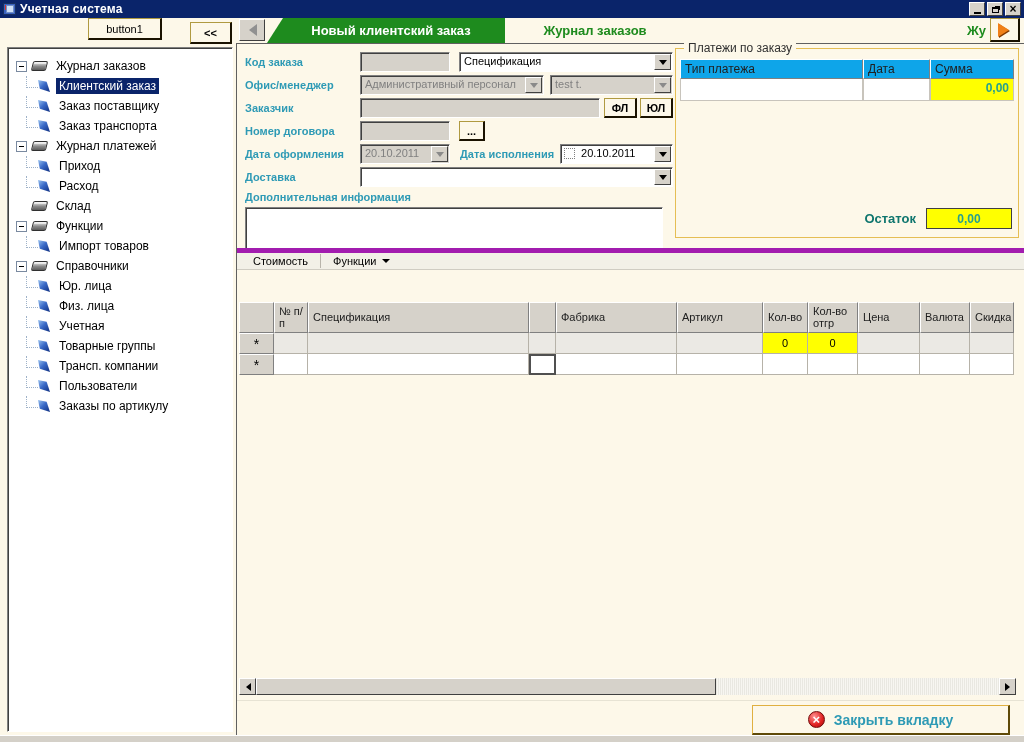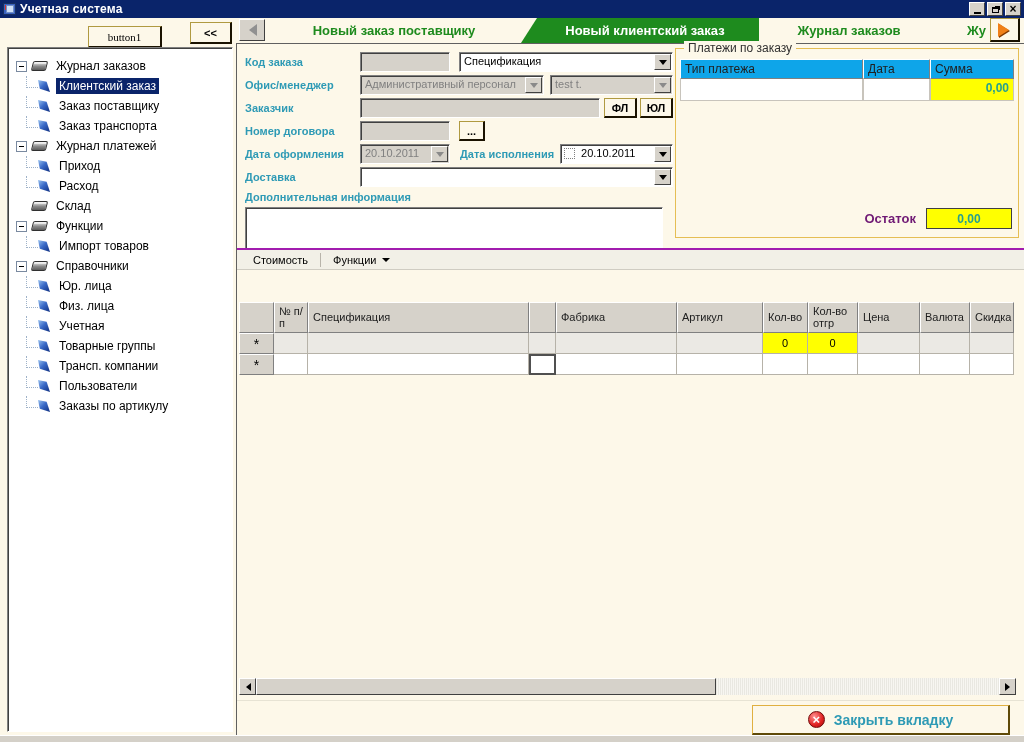--- a/index.html
+++ b/index.html
@@ -17,21 +17,21 @@
   .wbtn { width:16px; height:14px; background:#d6d2ca; border:1px solid; border-color:#fff #404040 #404040 #fff;
           display:flex; align-items:center; justify-content:center; font-size:9px; color:#000; }
   .glyph-min { width:7px; height:2px; background:#000; margin-top:7px; }
   .glyph-restore { width:7px; height:6px; border:1px solid #000; border-top-width:2px; background:#d6d2ca; box-shadow:2px -2px 0 -1px #000; margin-top:2px; }
   .glyph-close:before { content:"\00D7"; font-weight:bold; font-size:12px; line-height:10px; }
 
   
   .left-pane { position:absolute; left:0; top:18px; width:236px; height:717px; background:#fdf8e9; }
   .flatbtn { position:absolute; background:#fdf8e9; border:1px solid #b09a40; border-right:2px solid #1a1200; border-bottom:2px solid #1a1200;
              font-size:11px; color:#000; display:flex; align-items:center; justify-content:center; cursor:default; }
-  .btn-button1 { left:88px; top:8px; width:74px; height:22px;font-family:Liberation Serif, serif; }
+  .btn-button1 { left:88px; top:0; width:74px; height:22px; }
   .btn-collapse { left:190px; top:4px; width:42px; height:22px; font-weight:bold; }
 
   .tree { position:absolute; left:7px; top:29px; width:226px; bottom:3px; background:#fff;
           border-top:1px solid #808080; border-left:1px solid #808080; border-right:1px solid #fff; border-bottom:1px solid #fff;
           box-shadow:inset 1px 1px 0 #404040; padding-top:8px; overflow:hidden; }
   .trow { height:20px; display:flex; align-items:center; font-size:12px; color:#000; }
   .trow.lvl0 { padding-left:8px; }
   .trow.lvl1 { padding-left:18px; }
   .expbox { width:11px; height:11px; background:#fff; border:1px solid #7a8aa0; position:relative; flex:none; }
   .expbox:before { content:""; position:absolute; left:2px; top:4px; width:5px; height:1px; background:#000; }
@@ -89,26 +89,26 @@
   
   .payments { position:absolute; left:438px; top:4px; width:344px; height:190px; border:1px solid #e5be54; }
   .gb-title { position:absolute; left:8px; top:-8px; background:#fdf8e9; padding:0 4px; color:#303030; font-size:12px; }
   .pgrid { position:absolute; left:4px; top:10px; }
   .prow { display:flex; }
   .hcell { background:#0ea5e9; border:1px solid; border-color:#fff #808080 #808080 #fff; padding:2px 4px; font-size:12px; color:#202020; }
   .pcell { background:#fff; border:1px solid #c8c4bc; border-top:none; margin-left:0; height:22px; padding:2px 4px; }
   .p0 { width:183px; } .p1 { width:67px; } .p2 { width:84px; }
   .pcell.sum { background:#ffff00; color:#27a08e; font-weight:bold; text-align:right; font-size:12px; }
   .ost { position:absolute; right:6px; bottom:8px; display:flex; align-items:center; gap:10px; }
-  .ost-label { color:#701a75; font-weight:bold; font-size:13px; }
+  .ost-label { color:#0f766e; font-weight:bold; font-size:13px; }
   .ost-box { width:86px; height:21px; background:#ffff00; border:1px solid #404040; color:#27a08e; font-weight:bold;
              font-size:12px; display:flex; align-items:center; justify-content:center; }
 
   
-  .tstrip { position:absolute; left:0; top:204px; right:0; height:22px; background:#f2f0e7; border-top:2px solid #a21caf; border-bottom:1px solid #cfccc2;
+  .tstrip { position:absolute; left:0; top:204px; right:0; height:22px; background:#f2f0e7; border-top:5px solid #a21caf; border-bottom:1px solid #cfccc2;
             display:flex; align-items:center; padding-left:6px; }
   .titem { padding:2px 10px; color:#000; display:flex; align-items:center; gap:6px; }
   .tsep { width:1px; height:14px; background:#b8b4aa; margin:0 2px; }
   .discount-row { position:absolute; left:10px; top:232px; display:flex; align-items:center; gap:12px; }
   .disc-label { color:#2e9ab5; font-weight:bold; }
   .disc-input { width:58px; height:20px; background:#fff; border:2px solid #555; }
 
   
   .grid { position:absolute; left:2px; top:258px; }
   .grow { display:flex; }
@@ -261,21 +261,20 @@
         <span class="leaf-icon"></span>
       <span class="tlbl">Заказы по артикулу</span>
     </div>
   </div>
 </div>
 
 <div class="tabstrip">
   <span class="tab-scroll-left">
       <span class="tri-left"></span>
     </span>
-  <span class="tab t1">Новый заказ поставщику</span>
   <span class="tab active">Новый клиентский заказ</span>
   <span class="tab t3">Журнал заказов</span>
   <span class="tab t4">Жу</span>
   <span class="tab-scroll-right">
       <span class="tri-right"></span>
     </span>
 </div>
 
 <div class="content">
 

